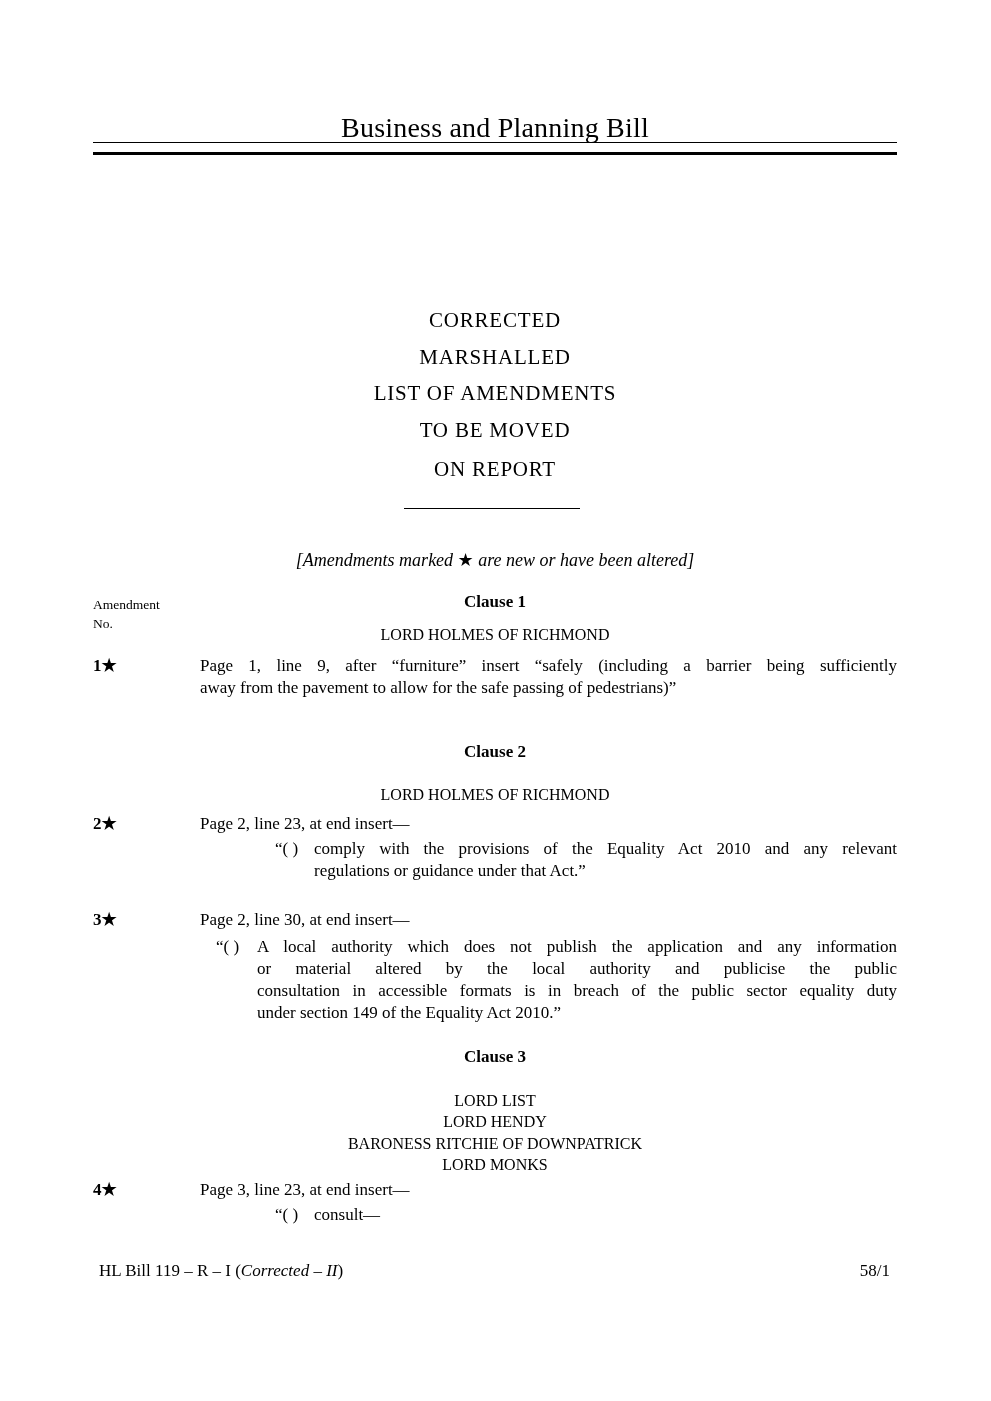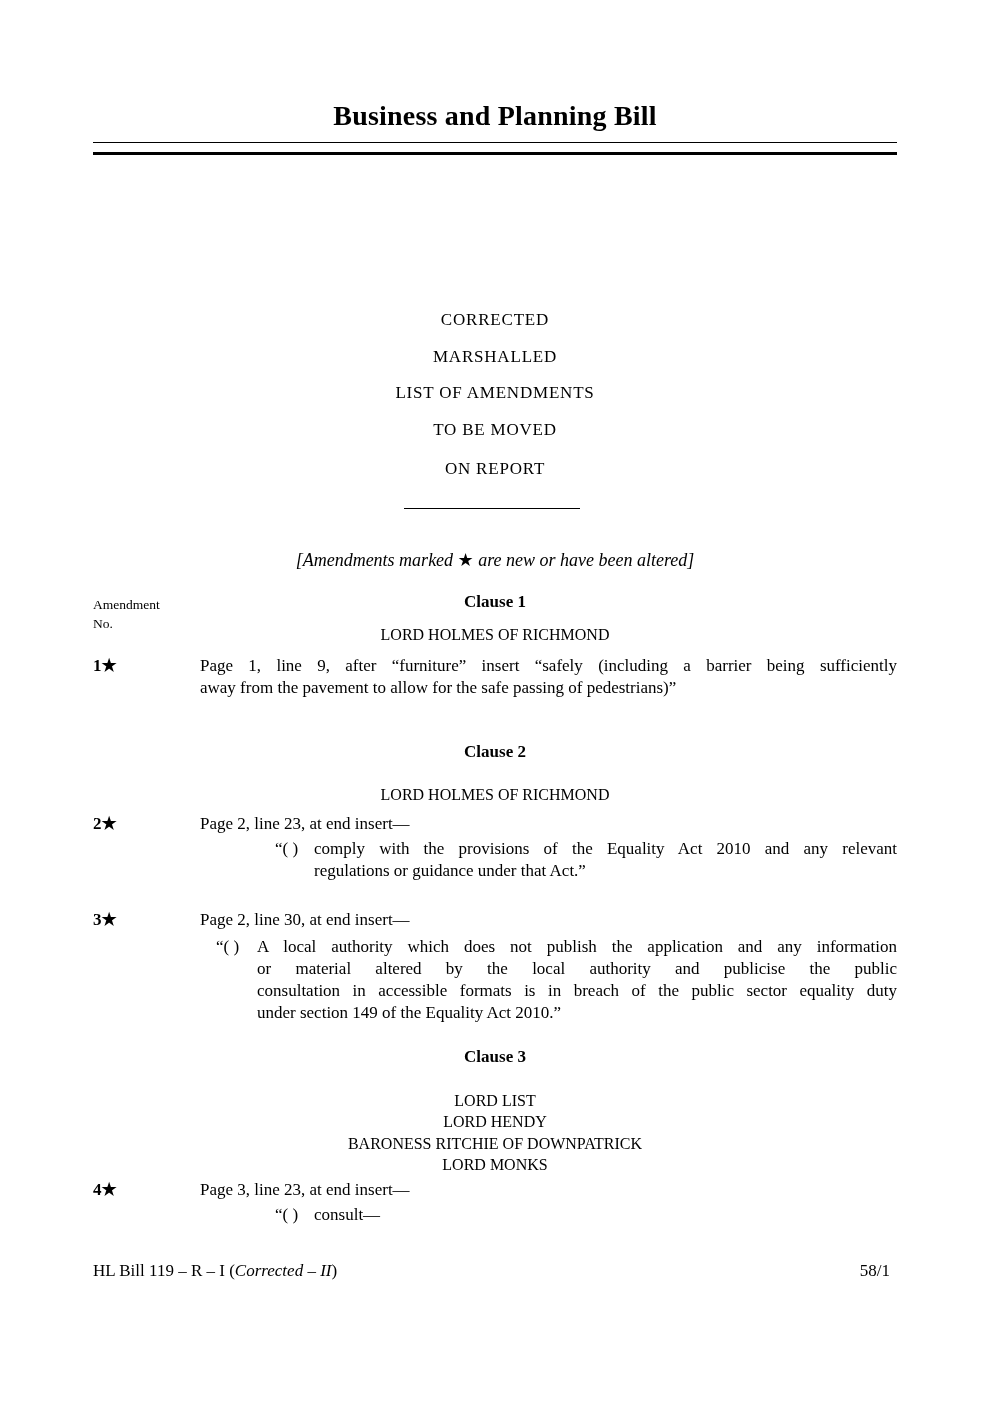--- a/index.html
+++ b/index.html
@@ -1,42 +1,42 @@
 <!DOCTYPE html>
 <html lang="en"><head>
 <meta charset="utf-8">
 <style>
   html,body{margin:0;padding:0;background:#ffffff;}
   .page{position:relative;width:991px;height:1401px;background:#ffffff;color:#000;
         font-family:"Liberation Serif",serif;overflow:hidden;}
   .abs{position:absolute;left:93px;right:94px;}
-  .title{top:100px;text-align:center;font-weight:700;font-size:28px;letter-spacing:.2px;}
+  .title{top:112px;text-align:center;font-weight:400;font-size:28px;letter-spacing:.2px;}
   .title-rule{top:142px;height:9px;border-top:1.5px solid #000;border-bottom:3.5px solid #000;}
-  .cover{top:302px;text-align:center;font-size:17px;line-height:36.5px;letter-spacing:.8px;}
+  .cover{top:302px;text-align:center;font-size:21px;line-height:36.5px;letter-spacing:.8px;}
   .cover .gap{margin-top:3px;}
   .short-rule{position:absolute;top:508px;left:404px;width:176px;border-top:1.4px solid #000;}
   .note{top:549px;text-align:center;font-size:18px;}
   .it{font-style:italic;}
   .star{font-style:normal;}
   .clause-row{height:22px;}
   .amd-label{position:absolute;left:0;top:3px;font-weight:400;font-size:13.5px;line-height:19px;}
   .clause{text-align:center;font-weight:700;font-size:17px;}
   .sponsor{text-align:center;font-size:16px;line-height:21.4px;}
   .amd{font-size:17px;line-height:22px;}
   .num{position:absolute;left:0;top:0;font-weight:700;}
   .body{margin-left:107px;}
   .just{text-align:justify;text-align-last:justify;}
   .sub{position:relative;margin-top:3px;}
   .sub.deep{margin-left:114px;}
   .sub.shallow{margin-left:57px;margin-top:5px;}
   .sub .marker{position:absolute;top:0;}
   .deep .marker{left:-39px;}
   .shallow .marker{left:-41px;}
   .footer{top:1261px;font-size:17px;}
-  .f-left{position:absolute;left:0;}
+  .f-left{position:absolute;left:6px;}
   .f-right{position:absolute;right:7px;}
 </style>
 </head>
 <body>
 
 <div class="page">
 
   <div class="abs title">Business and Planning Bill</div>
   <div class="abs title-rule"></div>
 

